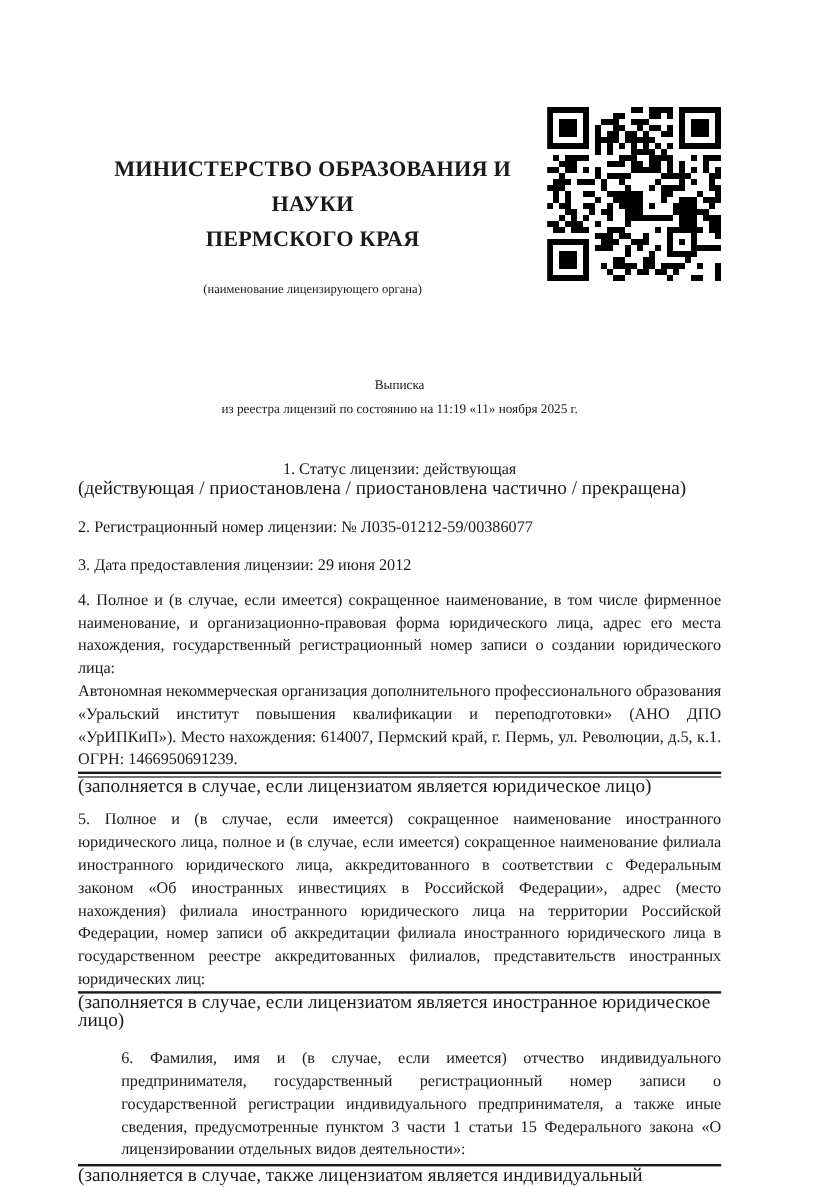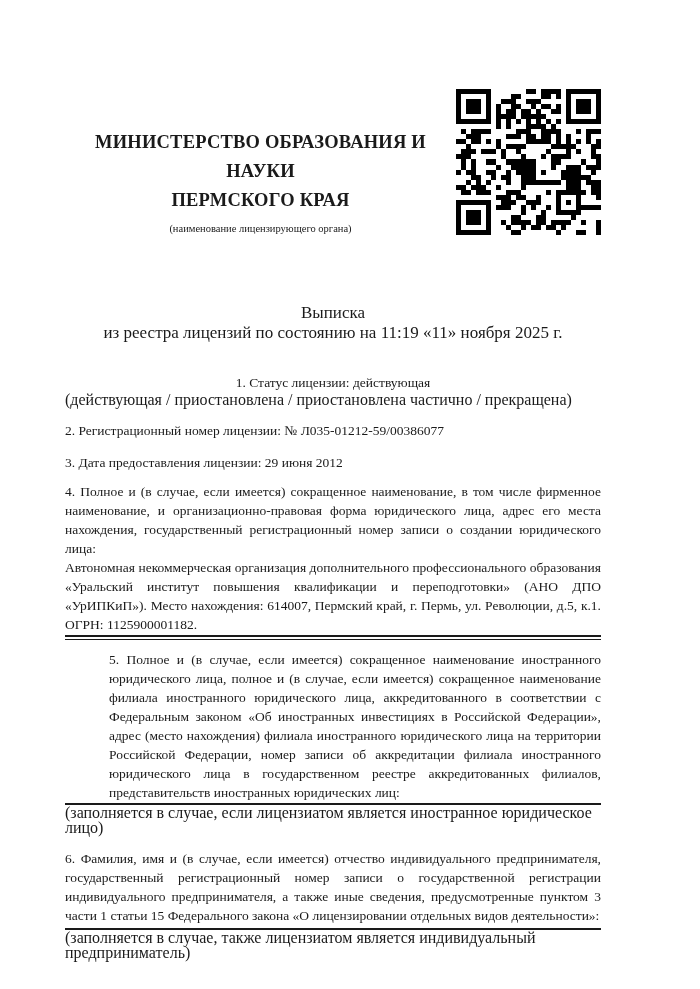--- a/index.html
+++ b/index.html
@@ -13,34 +13,34 @@
     font-family: "Liberation Serif", "DejaVu Serif", serif;
     font-size: 13.5px;
     padding: 0 35px 0 65px;
     overflow: hidden;
   }
 
   
   .header-row { display: flex; align-items: flex-start; padding-top: 83px; }
   .ministry { width: 426px; text-align: center; padding-top: 45px; }
   .ministry-name { font-weight: bold; font-size: 18.5px; line-height: 29px; letter-spacing: .2px; }
-  .small-caption { font-size: 10.5px; line-height: 15px; margin-top: 6px; color: #1a1a1a; text-align: center; }
+  .small-caption { font-size: 10.5px; line-height: 15px; margin-top: 19px; color: #1a1a1a; text-align: center; }
   .qr { margin-left: auto; width: 158px; height: 158px; display: block; }
 
   
-  .doc-title { text-align: center; margin-top: 62px; line-height: 20px; font-size: 17px; }
+  .doc-title { text-align: center; margin-top: 62px; line-height: 20px; font-size: 11px; }
 
   
   .item { line-height: 19px; }
   .item-1 { margin-top: 30px; text-align: center; }
   .item-2 { margin-top: 14px; }
   .item-3 { margin-top: 13px; }
   .item-4 { margin-top: 10px; text-align: justify; }
-  .item-5 { margin-top: 10px; text-align: justify; margin-left: 44px; }
-  .item-6 { margin-top: 14px; text-align: justify; }
+  .item-5 { margin-top: 10px; text-align: justify; }
+  .item-6 { margin-top: 14px; text-align: justify; margin-left: 36px; }
   .item-7 { margin-top: 26px; }
   .caption-center { font-size: 16px; line-height: 15px; }
   .rule { border-top: 2px solid #1a1a1a; height: 0; margin-top: 1px; }
   .rule-double { height: 5px; border-top: 2px solid #1a1a1a; border-bottom: 1px solid #1a1a1a; margin-top: 1px; }
 
   .page-number { text-align: center; margin-top: 19px; line-height: 19px; }
 </style>
 </head>
 <body>
 
@@ -475,22 +475,23 @@
   </div>
 
   <div class="item item-1">1. Статус лицензии: действующая</div>
   <div class="caption-center">(действующая / приостановлена / приостановлена частично / прекращена)</div>
 
   <div class="item item-2">2. Регистрационный номер лицензии: № Л035-01212-59/00386077</div>
 
   <div class="item item-3">3. Дата предоставления лицензии: 29 июня 2012</div>
 
   <div class="item item-4">4. Полное и (в случае, если имеется) сокращенное наименование, в том числе фирменное наименование, и организационно-правовая форма юридического лица, адрес его места нахождения, государственный регистрационный номер записи о создании юридического лица:</div>
-  <div class="item" style="text-align: justify;">Автономная некоммерческая организация дополнительного профессионального образования «Уральский институт повышения квалификации и переподготовки» (АНО ДПО «УрИПКиП»). Место нахождения: 614007, Пермский край, г. Пермь, ул. Революции, д.5, к.1. ОГРН: 1125900001182.</div>
+  <div class="item" style="text-align: justify;">Автономная некоммерческая организация дополнительного профессионального образования «Уральский институт повышения квалификации и переподготовки» (АНО ДПО «УрИПКиП»). Место нахождения: 614007, Пермский край, г. Пермь, ул. Революции, д.5, к.1. ОГРН: 1466950691239.</div>
   <div class="rule-double"></div>
+  <div class="caption-center">(заполняется в случае, если лицензиатом является юридическое лицо)</div>
 
   <div class="item item-5">5. Полное и (в случае, если имеется) сокращенное наименование иностранного юридического лица, полное и (в случае, если имеется) сокращенное наименование филиала иностранного юридического лица, аккредитованного в соответствии с Федеральным законом «Об иностранных инвестициях в Российской Федерации», адрес (место нахождения) филиала иностранного юридического лица на территории Российской Федерации, номер записи об аккредитации филиала иностранного юридического лица в государственном реестре аккредитованных филиалов, представительств иностранных юридических лиц:</div>
   <div class="rule"></div>
   <div class="caption-center">(заполняется в случае, если лицензиатом является иностранное юридическое лицо)</div>
 
   <div class="item item-6">6. Фамилия, имя и (в случае, если имеется) отчество индивидуального предпринимателя, государственный регистрационный номер записи о государственной регистрации индивидуального предпринимателя, а также иные сведения, предусмотренные пунктом 3 части 1 статьи 15 Федерального закона «О лицензировании отдельных видов деятельности»:</div>
   <div class="rule" style="margin-top:3px;"></div>
   <div class="caption-center">(заполняется в случае, также лицензиатом является индивидуальный предприниматель)</div>
 
   <div class="item item-7">7. Идентификационный номер налогоплательщика: 2899760020</div>

